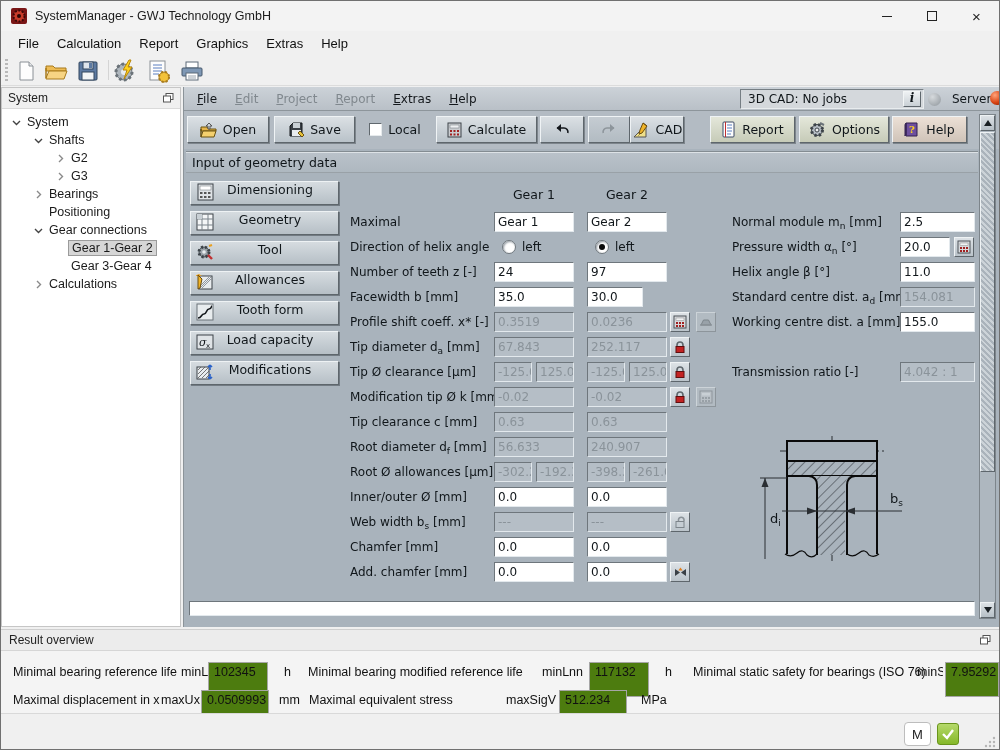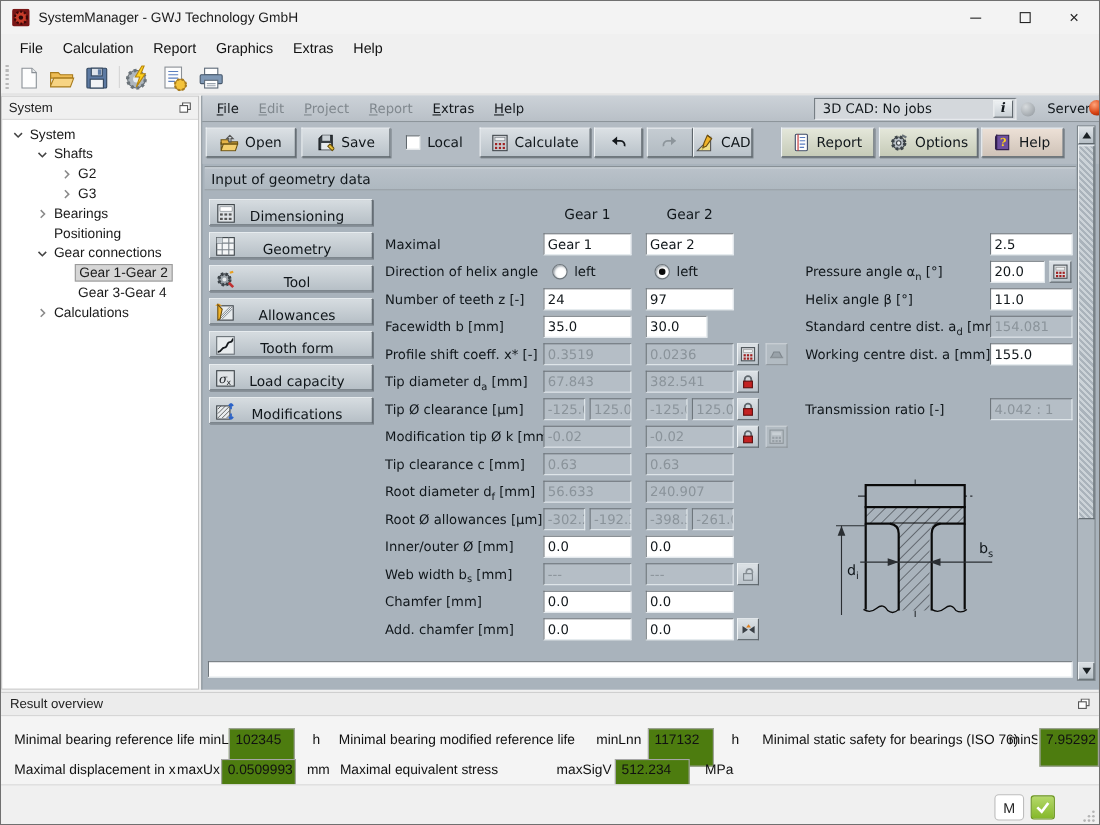--- a/index.html
+++ b/index.html
@@ -49,21 +49,21 @@
 
   .app-toolbar{position:absolute;left:0;top:24px;width:100%;height:38px;background:#b3bbc3;border-bottom:1px solid #79818 7}
   .abtn{position:absolute;top:5px;height:27px;background:linear-gradient(#dbe0e4,#b9c2c9);border:1px solid;border-color:#eff3f5 #5e666c #5e666c #eff3f5;box-shadow:1px 1px 0 rgba(60,68,74,.45);display:flex;align-items:center;justify-content:center;gap:6px;font-size:12.5px;color:#10161a}
   .abtn.green{background:linear-gradient(#e4e7da,#c6cbb8)}
   .abtn.pink{background:linear-gradient(#ece0d6,#cfc3b8)}
   .abtn.dis{color:#8d959b;background:linear-gradient(#c5ccd2,#b2bbc2)}
   .chk{width:13px;height:13px;background:#fff;border:1px solid;border-color:#60686e #e6eaec #e6eaec #60686e}
 
   .section-hdr{position:absolute;left:2px;top:64px;width:792px;height:22px;background:linear-gradient(#bac2ca,#aeb8c0);border-top:1px solid #848c92;border-bottom:1px solid #99a1a7;box-shadow:inset 0 1px 0 #dde2e6;display:flex;align-items:center;padding-left:6px;font-size:12.5px}
 
-  .navbtn{position:absolute;left:6px;width:149px;height:24px;background:linear-gradient(#d6dce0,#b6bfc6);border:1px solid;border-color:#eef2f4 #5e666c #5e666c #eef2f4;box-shadow:1px 1px 0 rgba(60,68,74,.5);display:flex;align-items:flex-end;font-size:12.5px}
+  .navbtn{position:absolute;left:6px;width:149px;height:24px;background:linear-gradient(#d6dce0,#b6bfc6);border:1px solid;border-color:#eef2f4 #5e666c #5e666c #eef2f4;box-shadow:1px 1px 0 rgba(60,68,74,.5);display:flex;align-items:flex-start;font-size:12.5px}
   .navbtn .nico{width:22px;height:20px;margin-left:3px;display:flex;align-items:center;justify-content:center;flex:none}
   .navbtn .nlbl{flex:1;text-align:center;padding-right:14px}
 
   .colhdr{position:absolute;top:100px;width:80px;text-align:center;font-size:12.5px}
   .flabel{position:absolute;left:166px;height:20px;line-height:20px;white-space:nowrap;font-size:12px}
   sub{font-size:9px}
   .fld{position:absolute;height:20px;background:#fff;border:1px solid;border-color:#6e767c #e3e9ed #e3e9ed #6e767c;padding:2px 3px;font-size:12px;line-height:14px;white-space:nowrap;overflow:hidden}
   .fld.ro{background:#b5bec6;color:#8a939a}
   .radio{position:absolute;width:14px;height:14px;border-radius:50%;background:#fff;border:1px solid #6e767c;box-shadow:inset 1px 1px 2px #98a0a7}
   .radio.on::after{content:"";position:absolute;left:3px;top:3px;width:6px;height:6px;border-radius:50%;background:#0a0a0a}
@@ -484,21 +484,21 @@
       </span>
     <span class="minibtn dis" style="left:512px;top:225px">
         <svg width="14" height="14" viewBox="0 0 14 14">
           <path d="M2 10l2.5-5h5L12 10z" fill="#99a2a9" stroke="#7d858b"></path>
           <path d="M1 10h12" stroke="#8a9298" stroke-width="1.4"></path>
         </svg>
       </span>
 
     <div class="flabel" style="top:250px"><span>Tip diameter d</span><sub>a</sub><span> [mm]</span></div>
     <div class="fld ro" style="left:310px;top:250px;width:80px">67.843</div>
-    <div class="fld ro" style="left:403px;top:250px;width:80px">382.541</div>
+    <div class="fld ro" style="left:403px;top:250px;width:80px">252.117</div>
     <span class="minibtn" style="left:486px;top:250px">
         <svg width="14" height="14" viewBox="0 0 14 14">
           <path d="M4 7V5a3 3 0 016 0v2" fill="none" stroke="#5f676d" stroke-width="1.6"></path>
           <rect x="3" y="6.5" width="8" height="6" fill="#c32222" stroke="#5f0f0f"></rect>
         </svg>
       </span>
 
     <div class="flabel" style="top:275px">Tip Ø clearance [µm]</div>
     <div class="fld ro" style="left:310px;top:275px;width:38px">-125.0</div>
     <div class="fld ro" style="left:352px;top:275px;width:38px">125.0</div>
@@ -571,23 +571,24 @@
     <div class="fld" style="left:310px;top:475px;width:80px">0.0</div>
     <div class="fld" style="left:403px;top:475px;width:80px">0.0</div>
     <span class="minibtn" style="left:486px;top:475px">
         <svg width="15" height="14" viewBox="0 0 15 14">
           <path d="M2 4l5 3.5L2 11z" fill="#3a4046"></path>
           <path d="M13 4L8 7.5l5 3.5z" fill="#3a4046"></path>
           <path d="M7.5 2.5l2.2 3h-4.4z" fill="#e08020"></path>
         </svg>
       </span>
 
+    <div class="flabel" style="left:548px;top:125px"><span>Normal module m</span><sub>n</sub><span> [mm]</span></div>
     <div class="fld" style="left:716px;top:125px;width:75px">2.5</div>
 
-    <div class="flabel" style="left:548px;top:150px"><span>Pressure angle α</span><sub>n</sub><span> [°]</span></div>
+    <div class="flabel" style="left:548px;top:150px"><span>Pressure width α</span><sub>n</sub><span> [°]</span></div>
     <div class="fld" style="left:716px;top:150px;width:50px">20.0</div>
     <span class="minibtn" style="left:770px;top:150px">
         <svg width="14" height="14" viewBox="0 0 14 14">
           <rect x="1" y="1" width="12" height="12" fill="#d6d9dc" stroke="#4c5358"></rect>
           <rect x="3" y="3" width="8" height="2.5" fill="#f0f2f3" stroke="#777" stroke-width="0.4"></rect>
           <g fill="#a02020">
             <rect x="3" y="7" width="2" height="2"></rect>
             <rect x="6" y="7" width="2" height="2"></rect>
             <rect x="9" y="7" width="2" height="2"></rect>
             <rect x="3" y="10" width="2" height="2"></rect>

